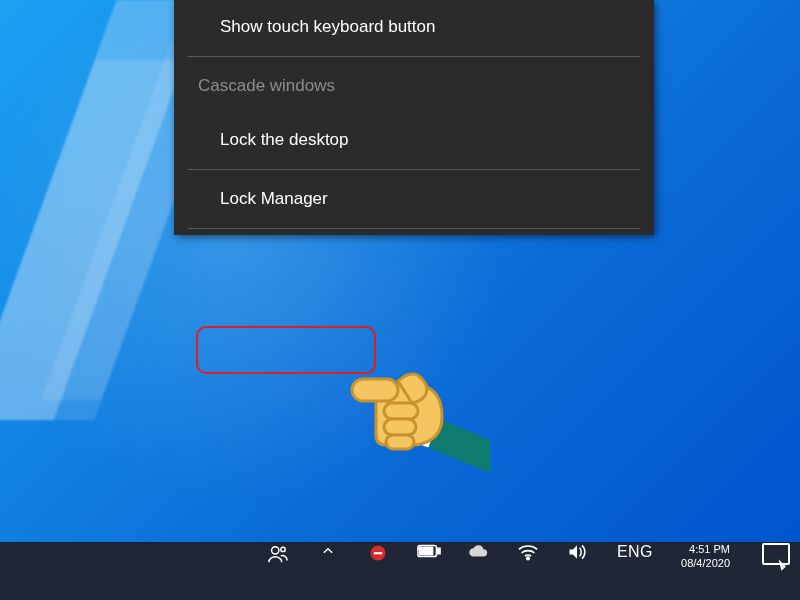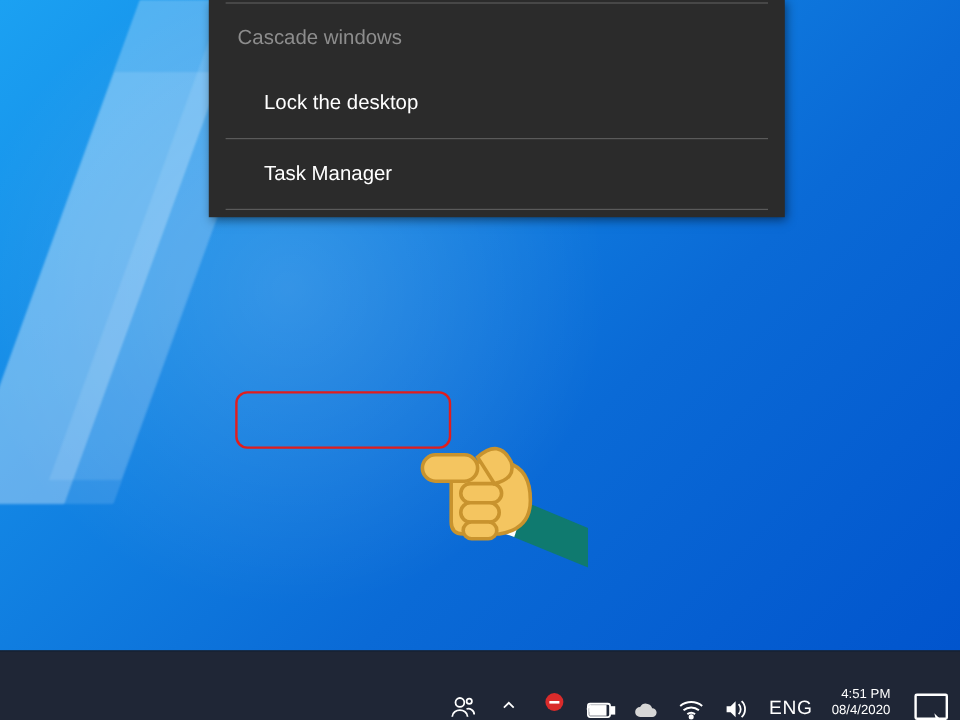--- a/index.html
+++ b/index.html
@@ -74,22 +74,22 @@
     height: 58px;
     background: #1f2636;
     border-top: 1px solid #152033;
     display: flex;
     align-items: center;
     color: #fff;
   }
   .tray {
     margin-left: auto;
     display: flex;
-    align-items: flex-end;
-    gap: 16px;
+    align-items: flex-start;
+    gap: 28px;
     padding: 0 10px 0 4px;
     height: 100%;
     font-size: 14px;
   }
   .tray .ico { width: 22px; text-align: center; font-size: 17px; color: #fff; }
   .tray .lang { font-size: 16px; letter-spacing: .5px; }
   .clock { text-align: right; line-height: 1.25; font-size: 11px; }
   .action-center {
     width: 28px; height: 22px; border: 2px solid #fff; border-radius: 2px;
     position: relative; margin-left: 4px;
@@ -104,30 +104,33 @@
 </head>
 <body>
 
 <div class="desktop">
   <div class="streak a"></div>
   <div class="streak b"></div>
   <div class="streak c"></div>
 </div>
 
 <div class="context-menu">
+  <div class="menu-item enabled">
+    <span>Show touch keyboard button</span>
+  </div>
   <div class="menu-sep"></div>
   <div class="menu-item disabled">
     <span>Cascade windows</span>
   </div>
   <div class="menu-item enabled">
     <span>Lock the desktop</span>
   </div>
   <div class="menu-sep"></div>
   <div class="menu-item enabled">
-    <span>Task Manager</span>
+    <span>Lock Manager</span>
   </div>
   <div class="menu-sep"></div>
 </div>
 
 <div class="highlight-box"></div>
 
 <div class="hand">
   <svg width="140" height="130" viewBox="0 0 140 130">
 
     <polygon points="80,70 140,95 140,128 72,100" fill="#0f7a6f"></polygon>

